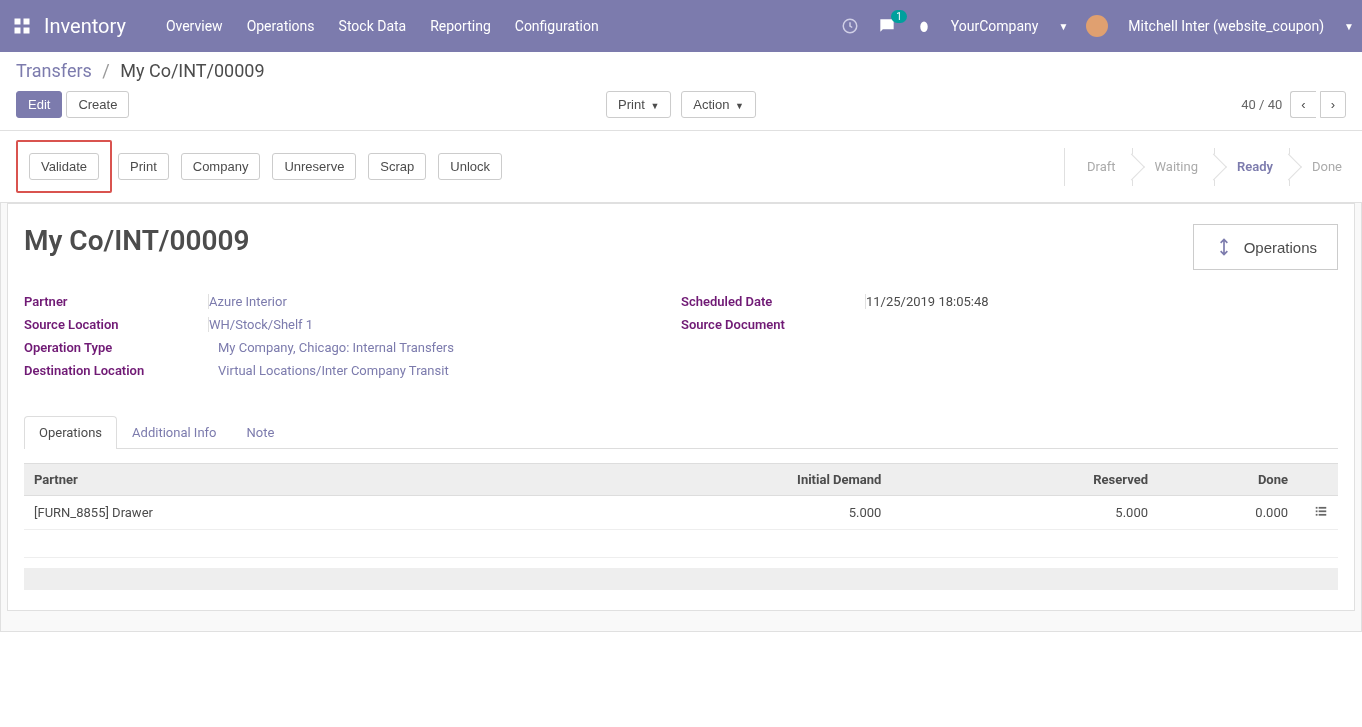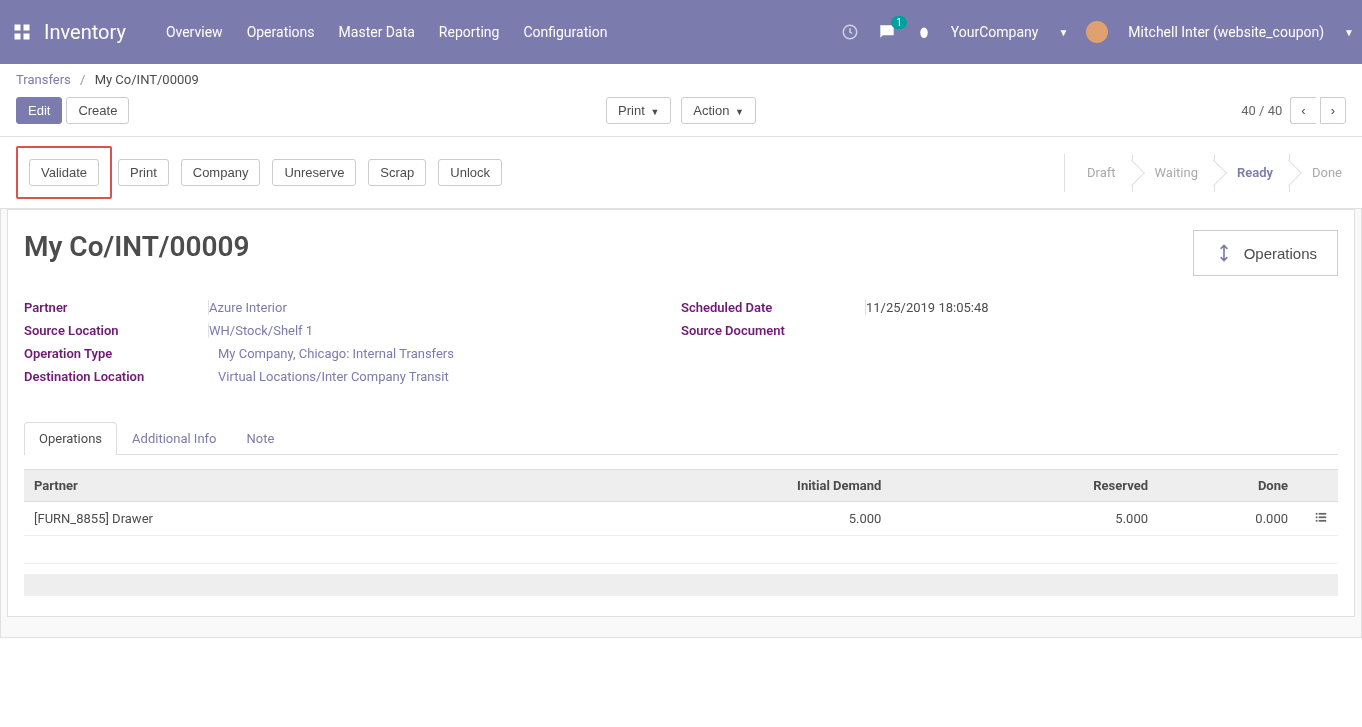--- a/index.html
+++ b/index.html
@@ -1,36 +1,36 @@
 <!DOCTYPE html>
 <html><head>
 <meta charset="utf-8">
 <style>
 * { box-sizing: border-box; margin: 0; padding: 0; }
 body { font-family: -apple-system, BlinkMacSystemFont, "Segoe UI", Roboto, "Helvetica Neue", Arial, sans-serif; font-size: 13px; color: #4c4c4c; background: #fff; }
 a { text-decoration: none; }
 
 
-.topnav { background: #7c7bad; height: 64px; display: flex; align-items: center; color: #fff; padding: 0 8px; }
+.topnav { background: #7c7bad; height: 52px; display: flex; align-items: center; color: #fff; padding: 0 8px; }
 .apps-icon { width: 28px; height: 28px; display: flex; align-items: center; justify-content: center; margin-right: 8px; }
 .apps-icon svg { width: 18px; height: 18px; fill: #fff; }
 .app-name { font-size: 20px; font-weight: 400; margin-right: 40px; }
 .nav-menu { display: flex; gap: 24px; font-size: 14px; }
 .nav-menu span { cursor: pointer; }
 .nav-right { margin-left: auto; display: flex; align-items: center; gap: 18px; font-size: 14px; }
 .nav-icon { width: 18px; height: 18px; display:inline-flex; align-items:center; justify-content:center; }
 .chat-wrap { position: relative; display:inline-flex; align-items:center; }
 .chat-badge { position:absolute; top:-6px; right:-10px; background:#00a09d; color:#fff; font-size:10px; border-radius:8px; padding:1px 5px; }
 .company-dd { display:flex; align-items:center; gap:20px; cursor:pointer; }
 .avatar { width:22px; height:22px; border-radius:50%; background:#e0a070; display:inline-block; }
 .caret { font-size:10px; }
 
 
 .controls-bar { padding: 8px 16px 12px 16px; }
-.breadcrumb { font-size: 13px; margin-bottom: 10px; }
+.breadcrumb { font-size: 18px; margin-bottom: 10px; }
 .breadcrumb a { color: #7c7bad; }
 .breadcrumb .sep { color: #999; margin: 0 6px; }
 .breadcrumb .current { color: #4c4c4c; }
 .controls-row { display:flex; align-items:center; }
 .btn { border:1px solid #ccc; background:#fff; padding:5px 11px; font-size:13px; cursor:pointer; border-radius:3px; color:#4c4c4c; }
 .btn + .btn { margin-left:4px; }
 .btn-primary { background:#7c7bad; color:#fff; border-color:#7c7bad; }
 .btn-group-center { margin-left:auto; margin-right:auto; display:flex; gap:6px; position:absolute; left:50%; transform:translateX(-50%);}
 .controls-row { position:relative; }
 .dd-caret { font-size:9px; margin-left:2px; }
@@ -95,21 +95,21 @@
         <rect x="2" y="2" width="8" height="8"></rect>
         <rect x="14" y="2" width="8" height="8"></rect>
         <rect x="2" y="14" width="8" height="8"></rect>
         <rect x="14" y="14" width="8" height="8"></rect>
       </svg>
   </span>
   <span class="app-name">Inventory</span>
   <div class="nav-menu">
     <span>Overview</span>
     <span>Operations</span>
-    <span>Master Data</span>
+    <span>Stock Data</span>
     <span>Reporting</span>
     <span>Configuration</span>
   </div>
   <div class="nav-right">
     <span class="nav-icon">
       <svg viewBox="0 0 24 24" fill="none" stroke="#d0cfe6" stroke-width="2">
           <circle cx="12" cy="12" r="9"></circle>
           <path d="M12 7v5l3 2"></path>
         </svg>
     </span>

